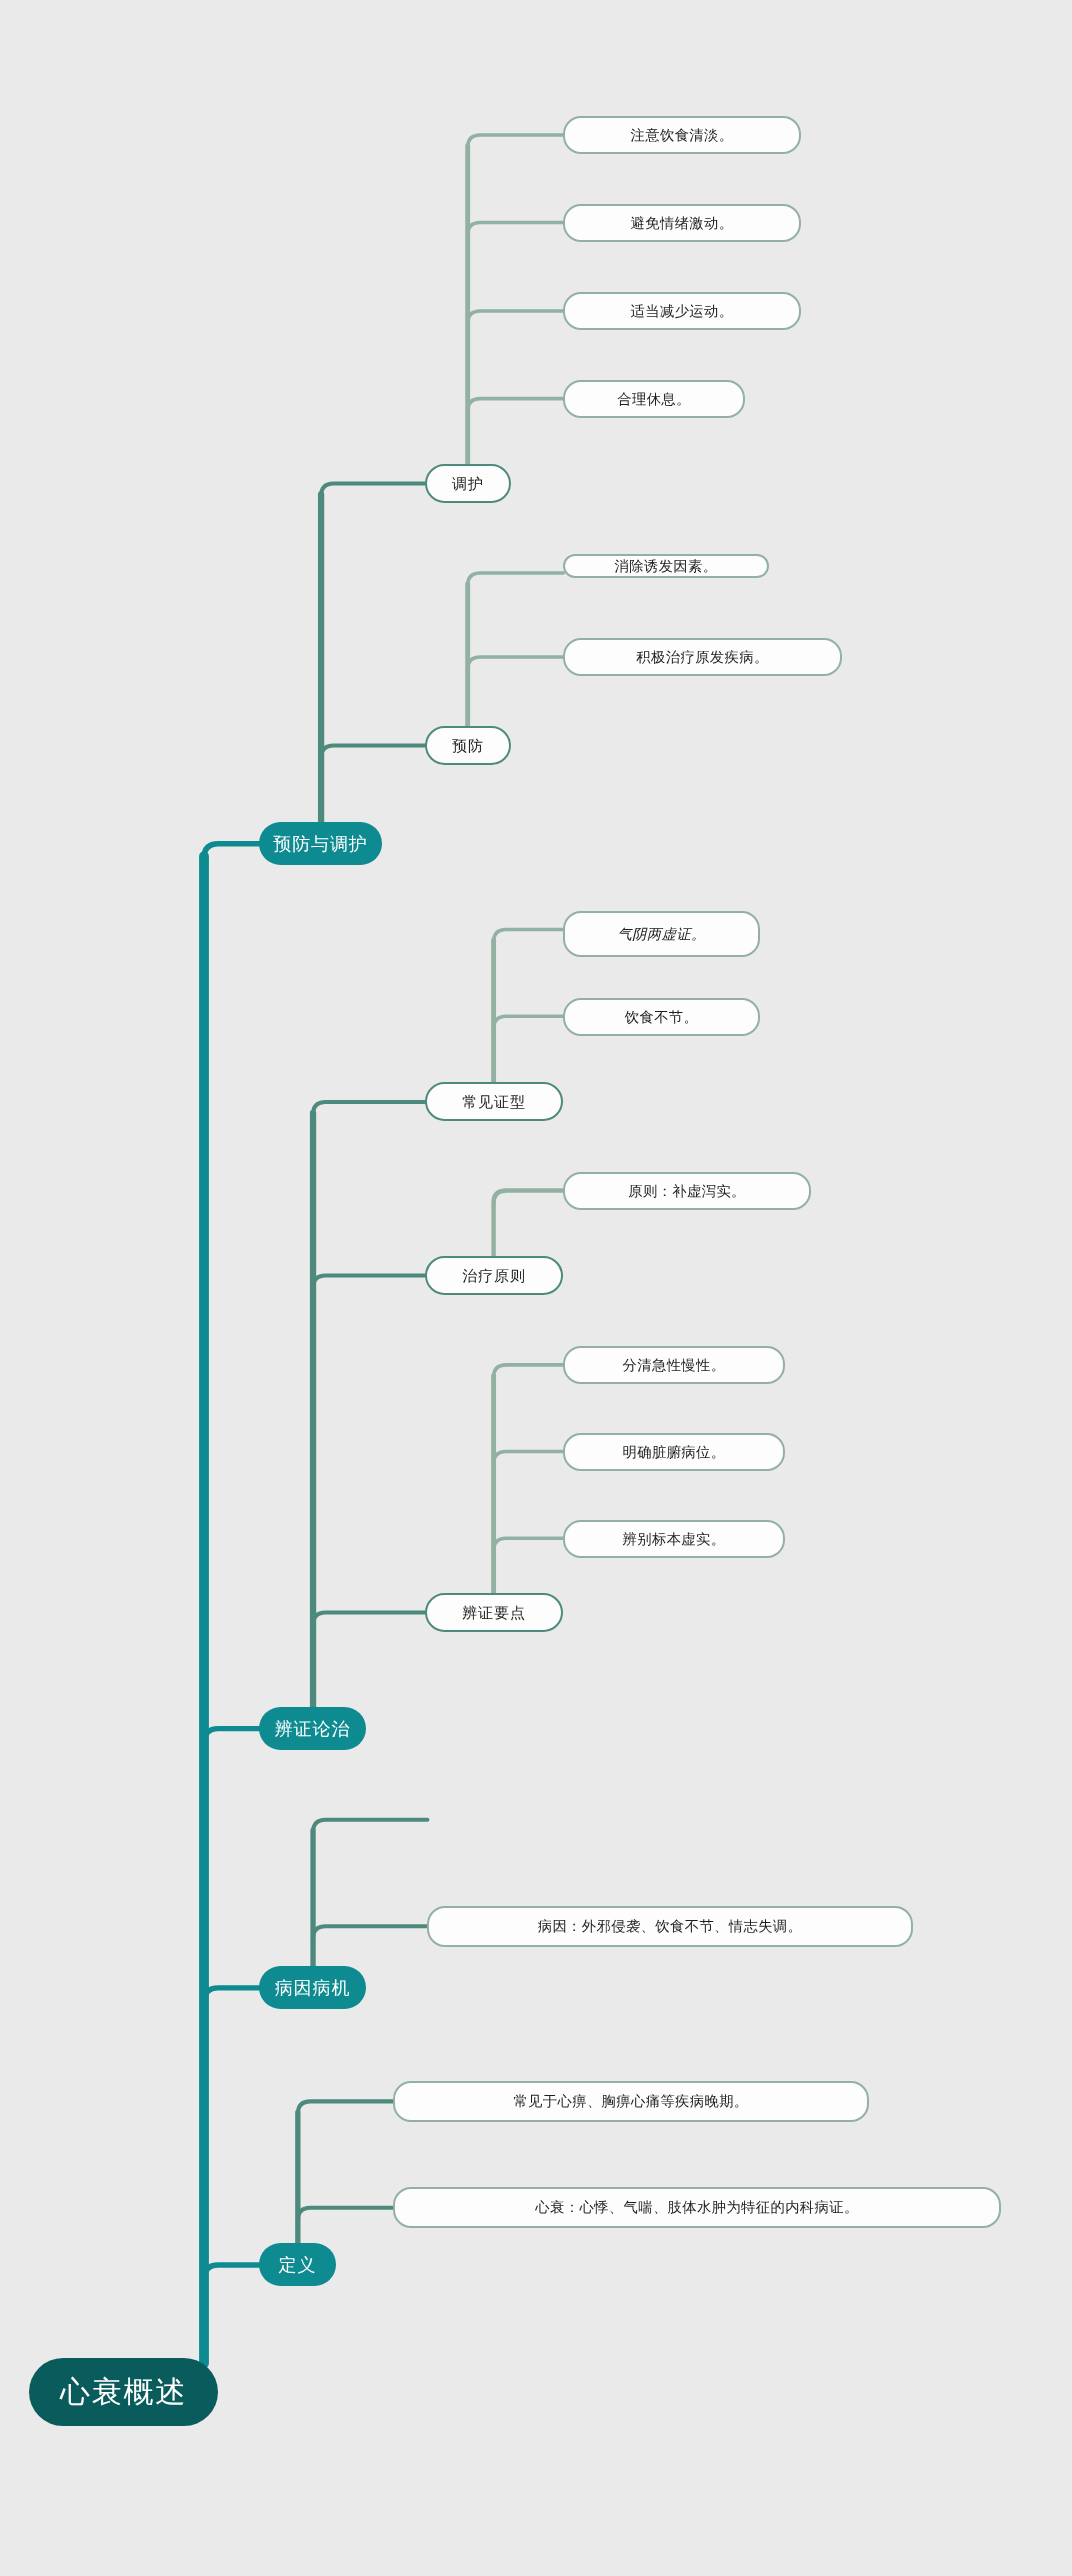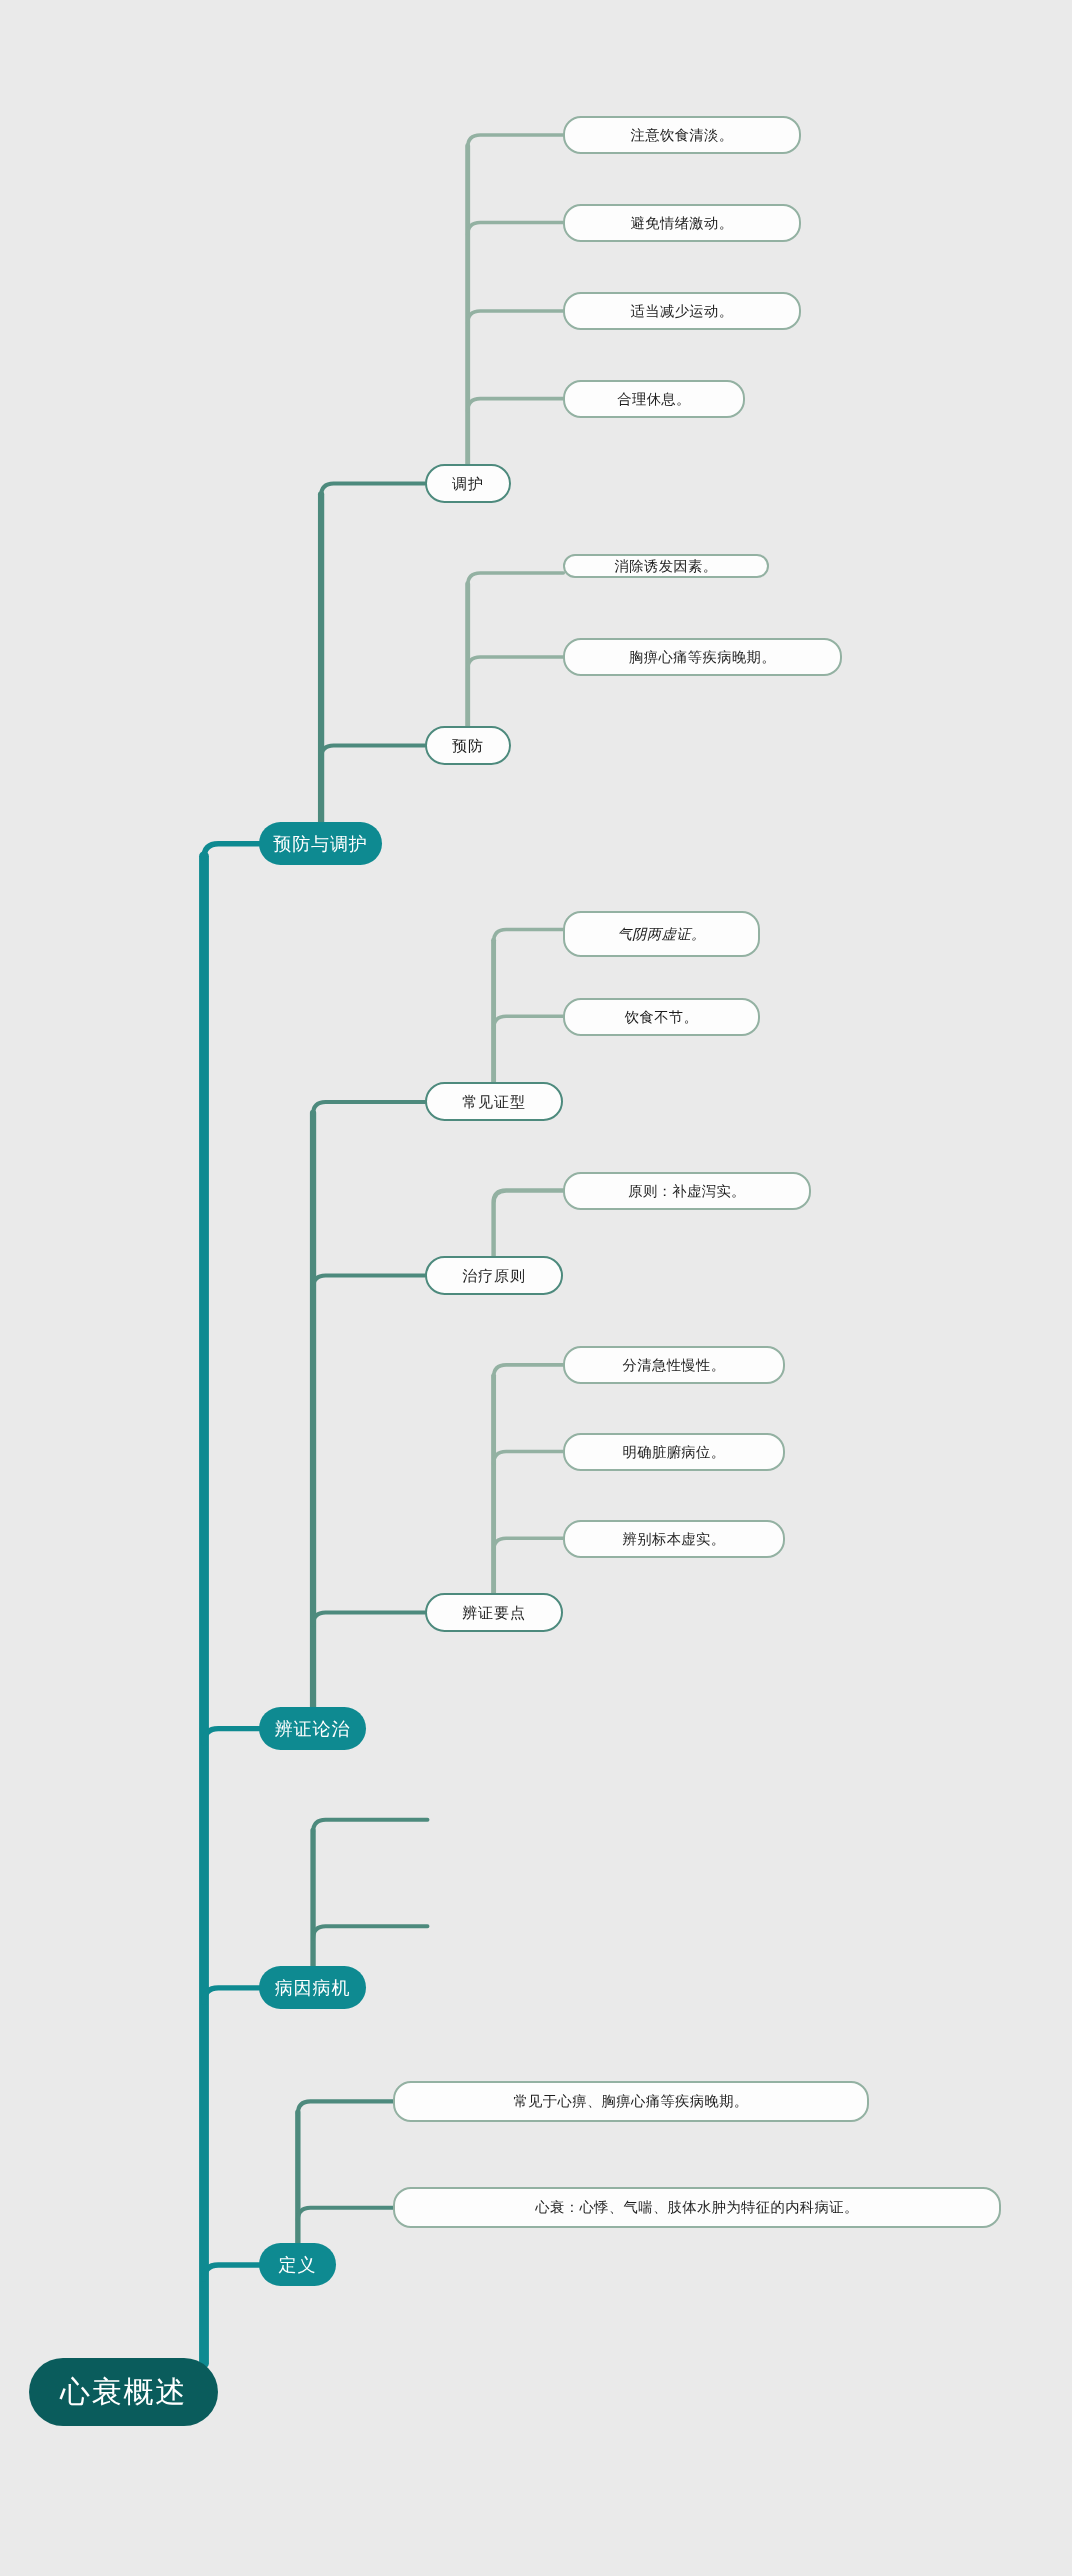--- a/index.html
+++ b/index.html
@@ -122,29 +122,30 @@
   <div class="node lvl2" style="left:425px; top:1082px; width:138px; height:39px;">常见证型</div>
   <div class="node lvl2" style="left:425px; top:1256px; width:138px; height:39px;">治疗原则</div>
   <div class="node lvl2" style="left:425px; top:1593px; width:138px; height:39px;">辨证要点</div>
 
   <div class="node leaf" style="left:563px; top:116px; width:238px; height:38px;">注意饮食清淡。</div>
   <div class="node leaf" style="left:563px; top:204px; width:238px; height:38px;">避免情绪激动。</div>
   <div class="node leaf" style="left:563px; top:292px; width:238px; height:38px;">适当减少运动。</div>
   <div class="node leaf" style="left:563px; top:380px; width:182px; height:38px;text-align:right;">合理休息。</div>
 
   <div class="node leaf" style="left:563px; top:554px; width:206px; height:24px;">消除诱发因素。</div>
-  <div class="node leaf" style="left:563px; top:638px; width:279px; height:38px;">胸痹心痛等疾病晚期。</div>
+  <div class="node leaf" style="left:563px; top:638px; width:279px; height:38px;">积极治疗原发疾病。</div>
 
   <div class="node leaf" style="left:563px; top:911px; width:197px; height:46px;font-style:italic;">气阴两虚证。</div>
   <div class="node leaf" style="left:563px; top:998px; width:197px; height:38px;">饮食不节。</div>
 
   <div class="node leaf" style="left:563px; top:1172px; width:248px; height:38px;">原则：补虚泻实。</div>
 
   <div class="node leaf" style="left:563px; top:1346px; width:222px; height:38px;">分清急性慢性。</div>
   <div class="node leaf" style="left:563px; top:1433px; width:222px; height:38px;">明确脏腑病位。</div>
   <div class="node leaf" style="left:563px; top:1520px; width:222px; height:38px;">辨别标本虚实。</div>
 
+  <div class="node leaf" style="left:427px; top:1906px; width:486px; height:41px;">病因：外邪侵袭、饮食不节、情志失调。</div>
 
   <div class="node leaf" style="left:393px; top:2081px; width:476px; height:41px;">常见于心痹、胸痹心痛等疾病晚期。</div>
   <div class="node leaf" style="left:393px; top:2187px; width:608px; height:41px;">心衰：心悸、气喘、肢体水肿为特征的内科病证。</div>
 
 </div>
 
 
 </body></html>

